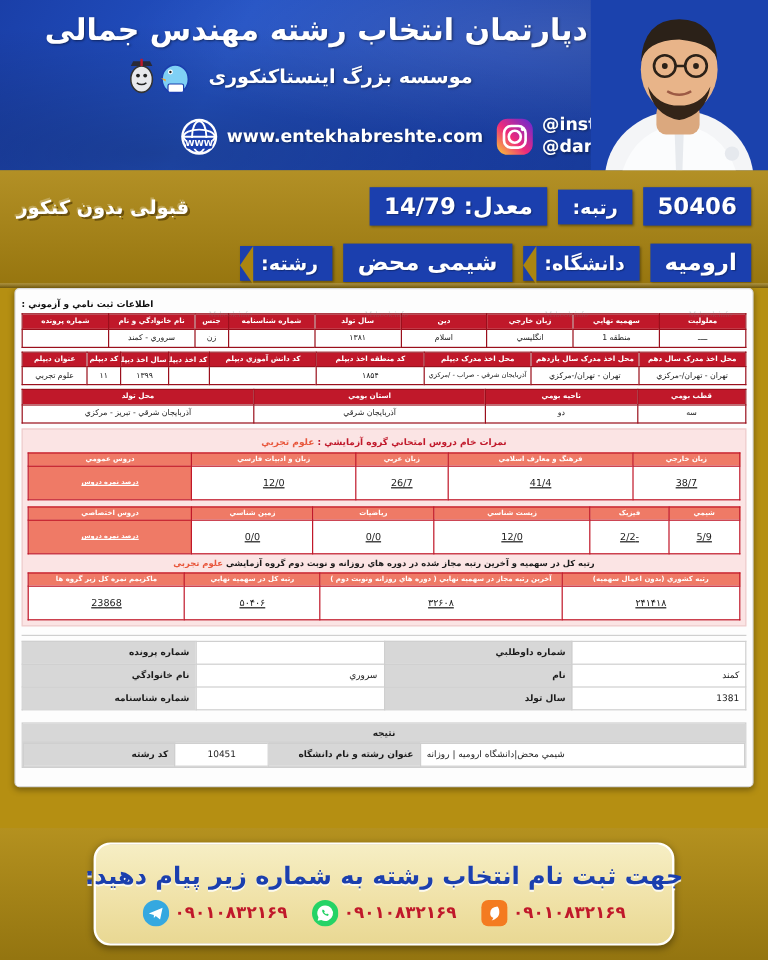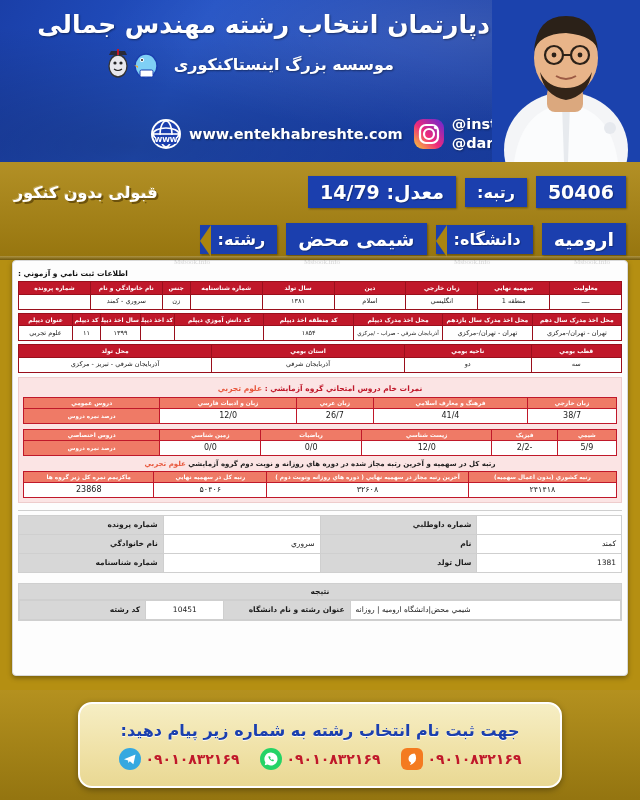--- a/index.html
+++ b/index.html
@@ -7,21 +7,21 @@
     width: 640px; height: 800px;
     font-family: "DejaVu Sans", "Liberation Sans", sans-serif;
     background: #b58f12;
     overflow: hidden;
     position: relative;
   }
 
   
   .header {
     position: relative;
-    height: 162px;
+    height: 142px;
     background: linear-gradient(118deg, #1a3fa8 0%, #2352c4 30%, #1b42ad 62%, #16368f 100%);
     overflow: hidden;
   }
   .header::before {
     content:""; position:absolute; inset:0;
     background:
       radial-gradient(ellipse at 72% 20%, rgba(255,255,255,.13), transparent 55%),
       radial-gradient(ellipse at 20% 90%, rgba(0,0,0,.22), transparent 60%);
   }
   .hdr-photo {
@@ -115,21 +115,21 @@
   .scores-block {
     background: #fbe4e4; border: 1px solid #eecccc; padding: 4px; margin-top: 4px;
   }
   .scores-title { text-align: center; font-size: 7.5px; font-weight: bold; color: #c0182a; padding: 2px 0 4px; }
   .scores-title .grp { color: #e8573c; }
   table.s { width: 100%; border-collapse: collapse; table-layout: fixed; }
   table.s th, table.s td {
     border: 1px solid #c0182a; text-align: center; font-size: 7px; padding: 2px 1px;
   }
   table.s th { background: #ef7a66; color: #fff; font-weight: bold; font-size: 5.8px; }
-  table.s td { background: #fff; color: #1b1b1b; height: 15px; font-size: 8px; }
+  table.s td { background: #fff; color: #1b1b1b; height: 28px; font-size: 8px; text-decoration: underline; }
   table.s td.hd { background: #ef7a66; color: #fff; font-weight: bold; font-size: 5.5px; }
   .rank-caption { text-align: center; font-size: 7px; font-weight: bold; color: #1b1b1b; padding: 4px 0 3px; }
   .rank-caption .grp { color: #e8573c; }
 
   
   .grey-block { margin-top: 7px; border-top: 1px solid #cfcfcf; padding-top: 4px; }
   table.g { width: 100%; border-collapse: collapse; table-layout: fixed; }
   table.g td {
     border: 1px solid #cfcfcf; font-size: 7.5px; padding: 3px 5px;
     height: 19px; color: #1b1b1b;
@@ -158,21 +158,21 @@
       #b08b13;
   }
   .footer-card {
     position: absolute; left: 78px; right: 78px; top: 12px; bottom: 12px;
     background: linear-gradient(180deg, #f6eec4 0%, #f0e2a8 55%, #e9d893 100%);
     border: 2px solid #ffffff; border-radius: 14px;
     box-shadow: 0 2px 6px rgba(0,0,0,.35);
     display: flex; flex-direction: column; align-items: center; justify-content: center; gap: 8px;
   }
   .footer-cta {
-    color: #1b3fae; font-size: 16px; font-weight: bold; white-space: nowrap;
+    color: #1b3fae; font-size: 20px; font-weight: bold; white-space: nowrap;
     text-shadow: 0 1px 0 rgba(255,255,255,.8);
   }
   .footer-nums { display: flex; flex-direction: row-reverse; align-items: center; gap: 20px; }
   .num-item { display: flex; flex-direction: row-reverse; align-items: center; gap: 5px; }
   .num-txt { color: #c0182a; font-size: 14px; font-weight: bold; letter-spacing: .4px; white-space: nowrap; }
   .app-ico { width: 22px; height: 22px; flex: 0 0 22px; border-radius: 50%; }
 </style>
 </head>
 <body>
 

